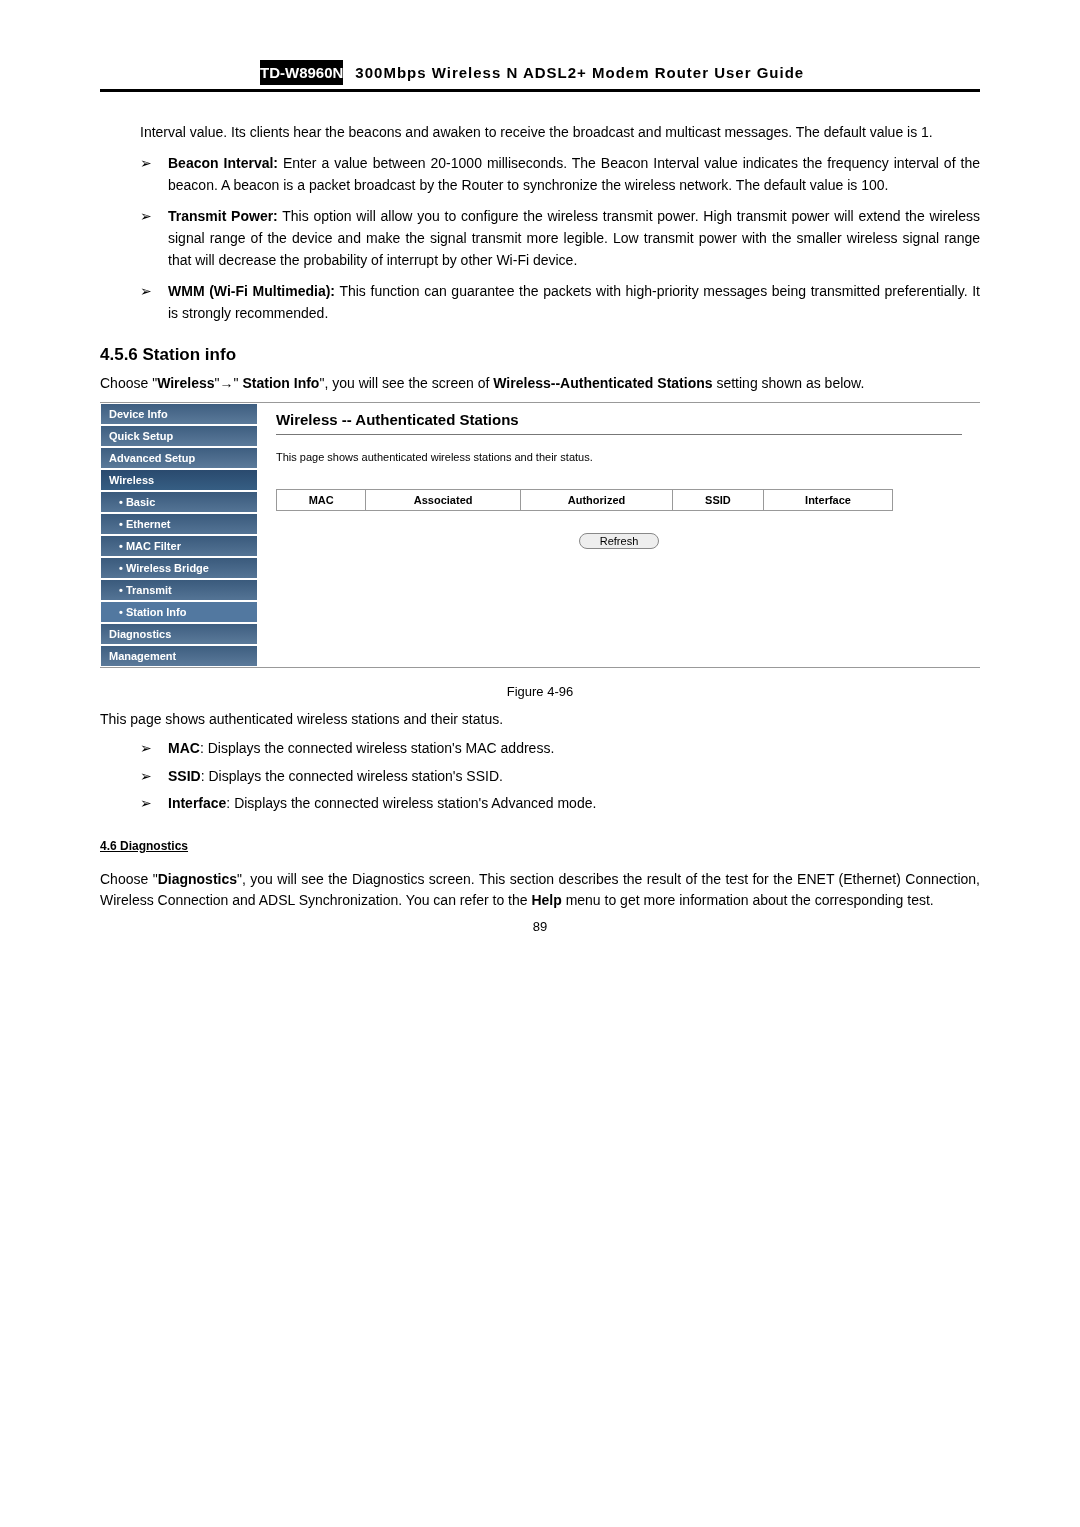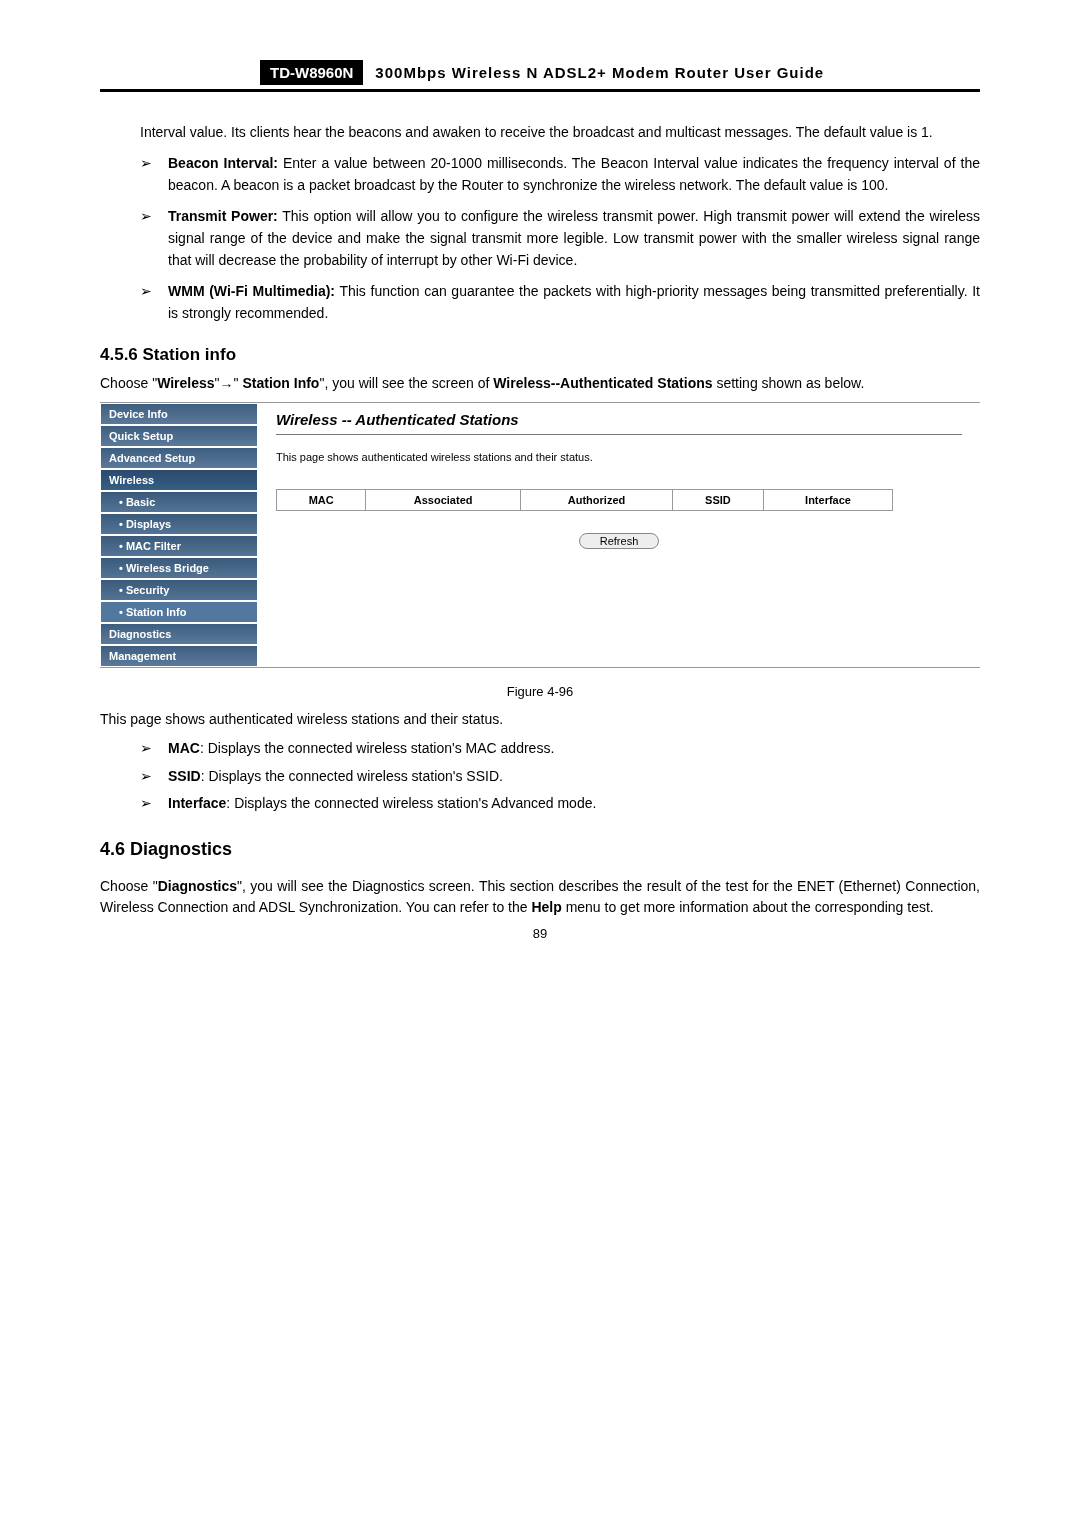--- a/index.html
+++ b/index.html
@@ -17,21 +17,21 @@
       padding-bottom: 4px;
       margin-bottom: 30px;
       justify-content: flex-start;
       gap: 12px;
       padding-left: 160px;
     }
     .model-box {
       background: #000;
       color: #fff;
       font-weight: bold;
-      padding: 4px 10px;
+      padding: 4px 0;
       font-size: 15px;
     }
     .header-title {
       font-weight: bold;
       font-size: 15px;
       letter-spacing: 1px;
       text-align: right;
     }
     .body-text {
       line-height: 1.5;
@@ -59,22 +59,23 @@
       left: 40px;
       font-size: 14px;
     }
     .h3 {
       font-weight: bold;
       font-size: 17px;
       margin: 20px 0 8px 0;
     }
     .h2 {
       font-weight: bold;
-      font-size: 18px;
+      font-size: 12px;
       margin: 24px 0 16px 0;
+      text-decoration: underline;
     }
     .figure-caption {
       text-align: center;
       font-size: 13px;
       margin: 16px 0 10px 0;
     }
     .screenshot {
       display: flex;
       border: 1px solid #999;
       border-left: none;
@@ -106,21 +107,20 @@
     .content-panel {
       flex: 1;
       padding: 4px 18px 10px 18px;
       background: #fff;
       font-size: 11px;
     }
     .panel-title {
       font-weight: bold;
       font-size: 15px;
       margin: 4px 0 6px 0;
-      font-style: italic;
     }
     .panel-hr {
       border: none;
       border-top: 1px solid #777;
       margin: 6px 0 16px 0;
     }
     .panel-desc {
       font-size: 11px;
       margin-bottom: 26px;
     }
@@ -179,24 +179,24 @@
   <span>Choose "</span><b>Wireless</b><span>"→" </span><b>Station Info</b><span>", you will see the screen of </span><b>Wireless--Authenticated Stations</b><span> setting shown as below.</span>
 </p>
 
 <div class="screenshot">
   <div class="sidebar">
     <div class="sidebar-item">Device Info</div>
     <div class="sidebar-item">Quick Setup</div>
     <div class="sidebar-item">Advanced Setup</div>
     <div class="sidebar-item selected">Wireless</div>
     <div class="sidebar-item sub">• Basic</div>
-    <div class="sidebar-item sub">• Displays</div>
+    <div class="sidebar-item sub">• Ethernet</div>
     <div class="sidebar-item sub">• MAC Filter</div>
     <div class="sidebar-item sub">• Wireless Bridge</div>
-    <div class="sidebar-item sub">• Security</div>
+    <div class="sidebar-item sub">• Transmit</div>
     <div class="sidebar-item sub active">• Station Info</div>
     <div class="sidebar-item">Diagnostics</div>
     <div class="sidebar-item">Management</div>
   </div>
   <div class="content-panel">
     <div class="panel-title">Wireless -- Authenticated Stations</div>
     <hr class="panel-hr">
     <div class="panel-desc">This page shows authenticated wireless stations and their status.</div>
     <table class="stations">
       <tbody>

